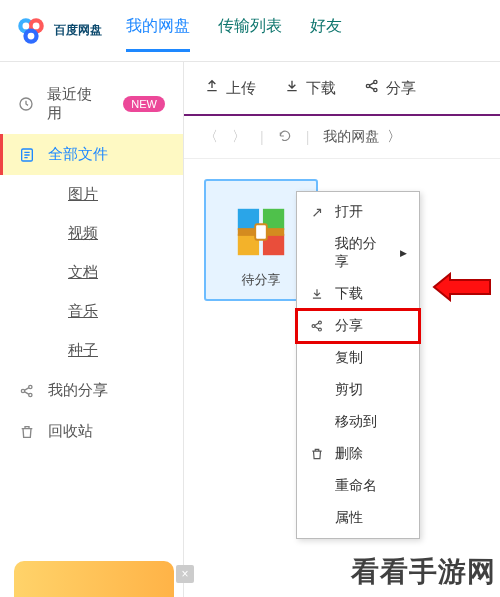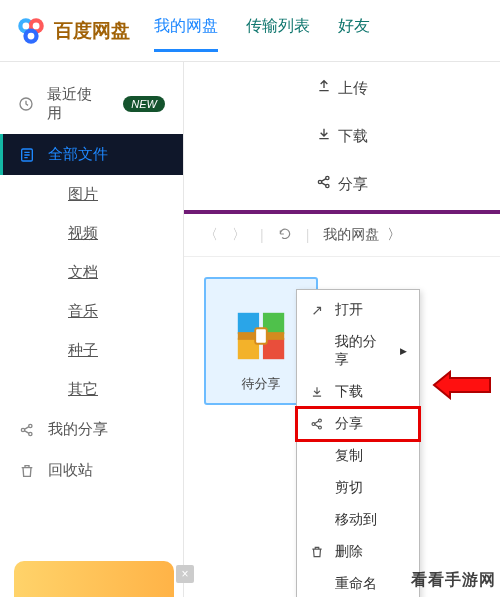--- a/index.html
+++ b/index.html
@@ -1,61 +1,61 @@
 <!DOCTYPE html>
 <html><head>
 <meta charset="utf-8">
 <style>
   * { box-sizing: border-box; margin: 0; padding: 0; }
   body { font-family: "Microsoft YaHei", Arial, sans-serif; font-size: 14px; color: #333; background: #fff; width: 500px; height: 597px; overflow: hidden; position: relative; }
   
   .header { display: flex; align-items: center; padding: 10px 14px; border-bottom: 1px solid #e6e6e6; height: 62px; }
   .logo { display: flex; align-items: center; gap: 6px; margin-right: 24px; }
   .logo-icon { width: 34px; height: 34px; }
-  .logo-text { font-size: 19px; font-weight: bold; color: #a16207; }
+  .logo-text { font-size: 12px; font-weight: bold; color: #0c4a6e; }
   .tabs { display: flex; gap: 28px; }
   .tab { font-size: 16px; color: #0f766e; padding: 6px 0 12px 0; cursor: pointer; }
   .tab.active { color: #1e88ff; border-bottom: 3px solid #1e88ff; font-weight: 500; }
   
   .body { display: flex; height: calc(597px - 62px); }
   
   .sidebar { width: 184px; border-right: 1px solid #e6e6e6; padding-top: 12px; }
   .side-item { display: flex; align-items: center; padding: 11px 18px; gap: 12px; cursor: pointer; color: #555; font-size: 15px; }
-  .side-item.active { background: #0f172a; color: #1e88ff; border-left: 3px solid #14b8a6; padding-left: 15px; }
+  .side-item.active { background: #fef9c3; color: #1e88ff; border-left: 3px solid #ef4444; padding-left: 15px; }
   .side-item .ic { width: 18px; height: 18px; display: flex; align-items: center; justify-content: center; color: #888; font-size: 16px; }
   .side-item.active .ic { color: #1e88ff; }
   .side-sub { padding: 10px 18px 10px 68px; color: #555; cursor: pointer; font-size: 15px; text-decoration: underline; }
-  .badge-new { background: #14532d; color: #fff; border-radius: 10px; font-size: 11px; padding: 2px 8px; margin-left: 8px; font-style: italic; }
+  .badge-new { background: #ec4899; color: #fff; border-radius: 10px; font-size: 11px; padding: 2px 8px; margin-left: 8px; }
   .ad-close { position: absolute; bottom: 14px; left: 176px; width: 18px; height: 18px; background: #ccc; color: #fff; display: flex; align-items: center; justify-content: center; font-size: 12px; border-radius: 2px; cursor: pointer; }
   .ad-corner { position: absolute; bottom: 0; left: 14px; width: 160px; height: 36px; background: linear-gradient(90deg,#ffd36a,#ffb347); border-radius: 10px 10px 0 0; }
   
   .main { flex: 1; display: flex; flex-direction: column; }
-  .toolbar { display: flex; align-items: center; gap: 28px; padding: 16px 20px; border-bottom: 4px solid #701a75; color: #444; font-size: 15px; flex-direction: column; }
+  .toolbar { display: flex; align-items: center; gap: 28px; padding: 16px 20px; border-bottom: 2px solid #701a75; color: #444; font-size: 15px; }
   .tool-btn { display: flex; align-items: center; gap: 6px; cursor: pointer; }
   .tool-btn .ic { font-size: 16px; }
   
   .navbar { display: flex; align-items: center; gap: 14px; padding: 12px 20px; border-bottom: 1px solid #eee; color: #777; font-size: 14px; }
   .nav-btn { cursor: pointer; color: #bbb; }
   .nav-sep { color: #ddd; }
   .crumb { color: #555; display: flex; align-items: center; gap: 8px; }
   
   .content { padding: 20px; position: relative; flex: 1; }
-  .file-item { width: 114px; border: 2px solid #6cbcff; background: #e6f3ff; border-radius: 3px; padding: 28px 8px 10px 8px; display: flex; flex-direction: column; align-items: center; gap: 10px; cursor: pointer; }
+  .file-item { width: 114px; border: 2px solid #6cbcff; background: #e6f3ff; border-radius: 3px; padding: 22px 8px 10px 8px; display: flex; flex-direction: column; align-items: center; gap: 10px; cursor: pointer; }
   .file-icon { width: 58px; height: 58px; }
   .file-name { font-size: 13px; color: #444; }
   
   .context-menu { position: absolute; left: 112px; top: 32px; width: 124px; background: #fff; border: 1px solid #bbb; box-shadow: 2px 2px 6px rgba(0,0,0,0.15); padding: 4px 0; z-index: 20; }
   .menu-item { display: flex; align-items: center; gap: 10px; padding: 7px 12px; font-size: 14px; color: #333; cursor: pointer; }
   .menu-item .mic { width: 16px; display: flex; justify-content: center; color: #555; }
   .menu-item.has-sub::after { content: "▶"; font-size: 9px; margin-left: auto; color: #333; }
   .menu-item.highlighted { outline: 3px solid #e60000; outline-offset: -1px; }
   
   .arrow-annot { position: absolute; left: 248px; top: 113px; z-index: 25; }
   
-  .watermark { position: absolute; right: 4px; bottom: 6px; font-size: 16px; font-weight: bold; color: rgba(0,0,0,0.75); z-index: 40; letter-spacing: 1px; text-align: right; }
+  .watermark { position: absolute; right: 4px; bottom: 6px; font-size: 28px; font-weight: bold; color: rgba(0,0,0,0.75); z-index: 40; letter-spacing: 1px; text-align: right; }
 </style>
 </head>
 <body>
 
 <div class="header">
   <div class="logo">
     <span class="logo-icon">
       <svg viewBox="0 0 40 40">
         <circle cx="14" cy="14" r="9" fill="#3db0ff"></circle>
         <circle cx="26" cy="14" r="9" fill="#ff5a5a"></circle>
@@ -93,21 +93,20 @@
             <path d="M8 8h8M8 12h8M8 16h5" stroke="currentColor" stroke-width="2"></path>
           </svg>
       </span>
       <span>全部文件</span>
     </div>
     <div class="side-sub">图片</div>
     <div class="side-sub">视频</div>
     <div class="side-sub">文档</div>
     <div class="side-sub">音乐</div>
     <div class="side-sub">种子</div>
-    <div class="side-sub">其它</div>
     <div class="side-item">
       <span class="ic">
         <svg width="16" height="16" viewBox="0 0 24 24">
             <circle cx="6" cy="12" r="2.5" fill="none" stroke="currentColor" stroke-width="2"></circle>
             <circle cx="17" cy="6" r="2.5" fill="none" stroke="currentColor" stroke-width="2"></circle>
             <circle cx="17" cy="18" r="2.5" fill="none" stroke="currentColor" stroke-width="2"></circle>
             <path d="M8 11l7-4M8 13l7 4" stroke="currentColor" stroke-width="2"></path>
           </svg>
       </span>
       <span>我的分享</span>

